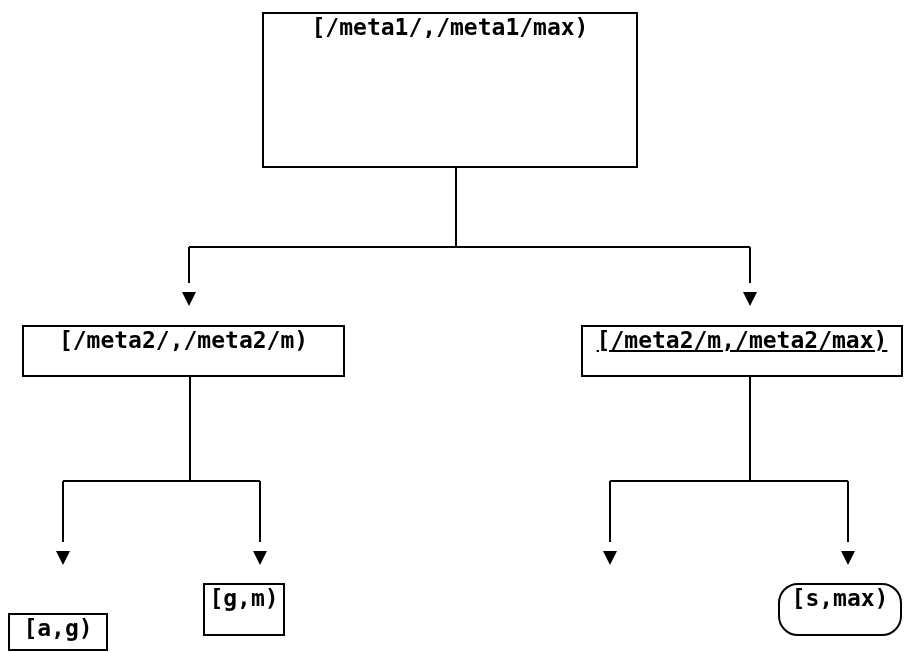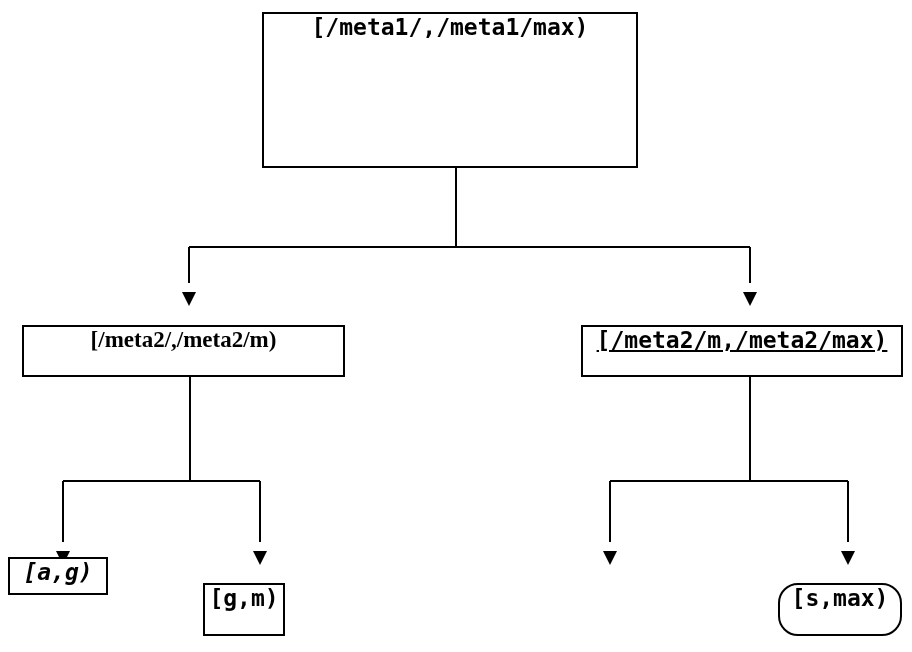--- a/index.html
+++ b/index.html
@@ -29,23 +29,23 @@
     background: #ffffff;
     display: flex;
     align-items: flex-start;
     justify-content: center;
     color: #000000;
     font-weight: bold;
     font-size: 23px;
     white-space: nowrap;
   }
   #node-root  { left: 262px; top: 12px;  width: 376px; height: 156px; }
-  #node-left  { left: 22px;  top: 325px; width: 323px; height: 52px; font-family: Liberation Serif, serif;  }
+  #node-left  { left: 22px;  top: 325px; width: 323px; height: 52px;  }
   #node-right { left: 581px; top: 325px; width: 322px; height: 52px; text-decoration: underline;  }
-  #leaf-ag    { left: 8px;   top: 557px; width: 100px; height: 38px; font-style: italic;  }
+  #leaf-ag    { left: 8px;   top: 613px; width: 100px; height: 38px;  }
   #leaf-gm    { left: 203px; top: 583px; width: 82px;  height: 53px;  }
   #leaf-ms    { left: 554px; top: 583px; width: 99px;  height: 53px;  }
   #leaf-smax  { left: 778px; top: 583px; width: 124px; height: 53px; border-radius: 20px;  }
 </style>
 </head>
 <body>
 
 <div class="canvas">
 
   <svg class="connectors" viewBox="0 0 912 652" xmlns="http://www.w3.org/2000/svg">

